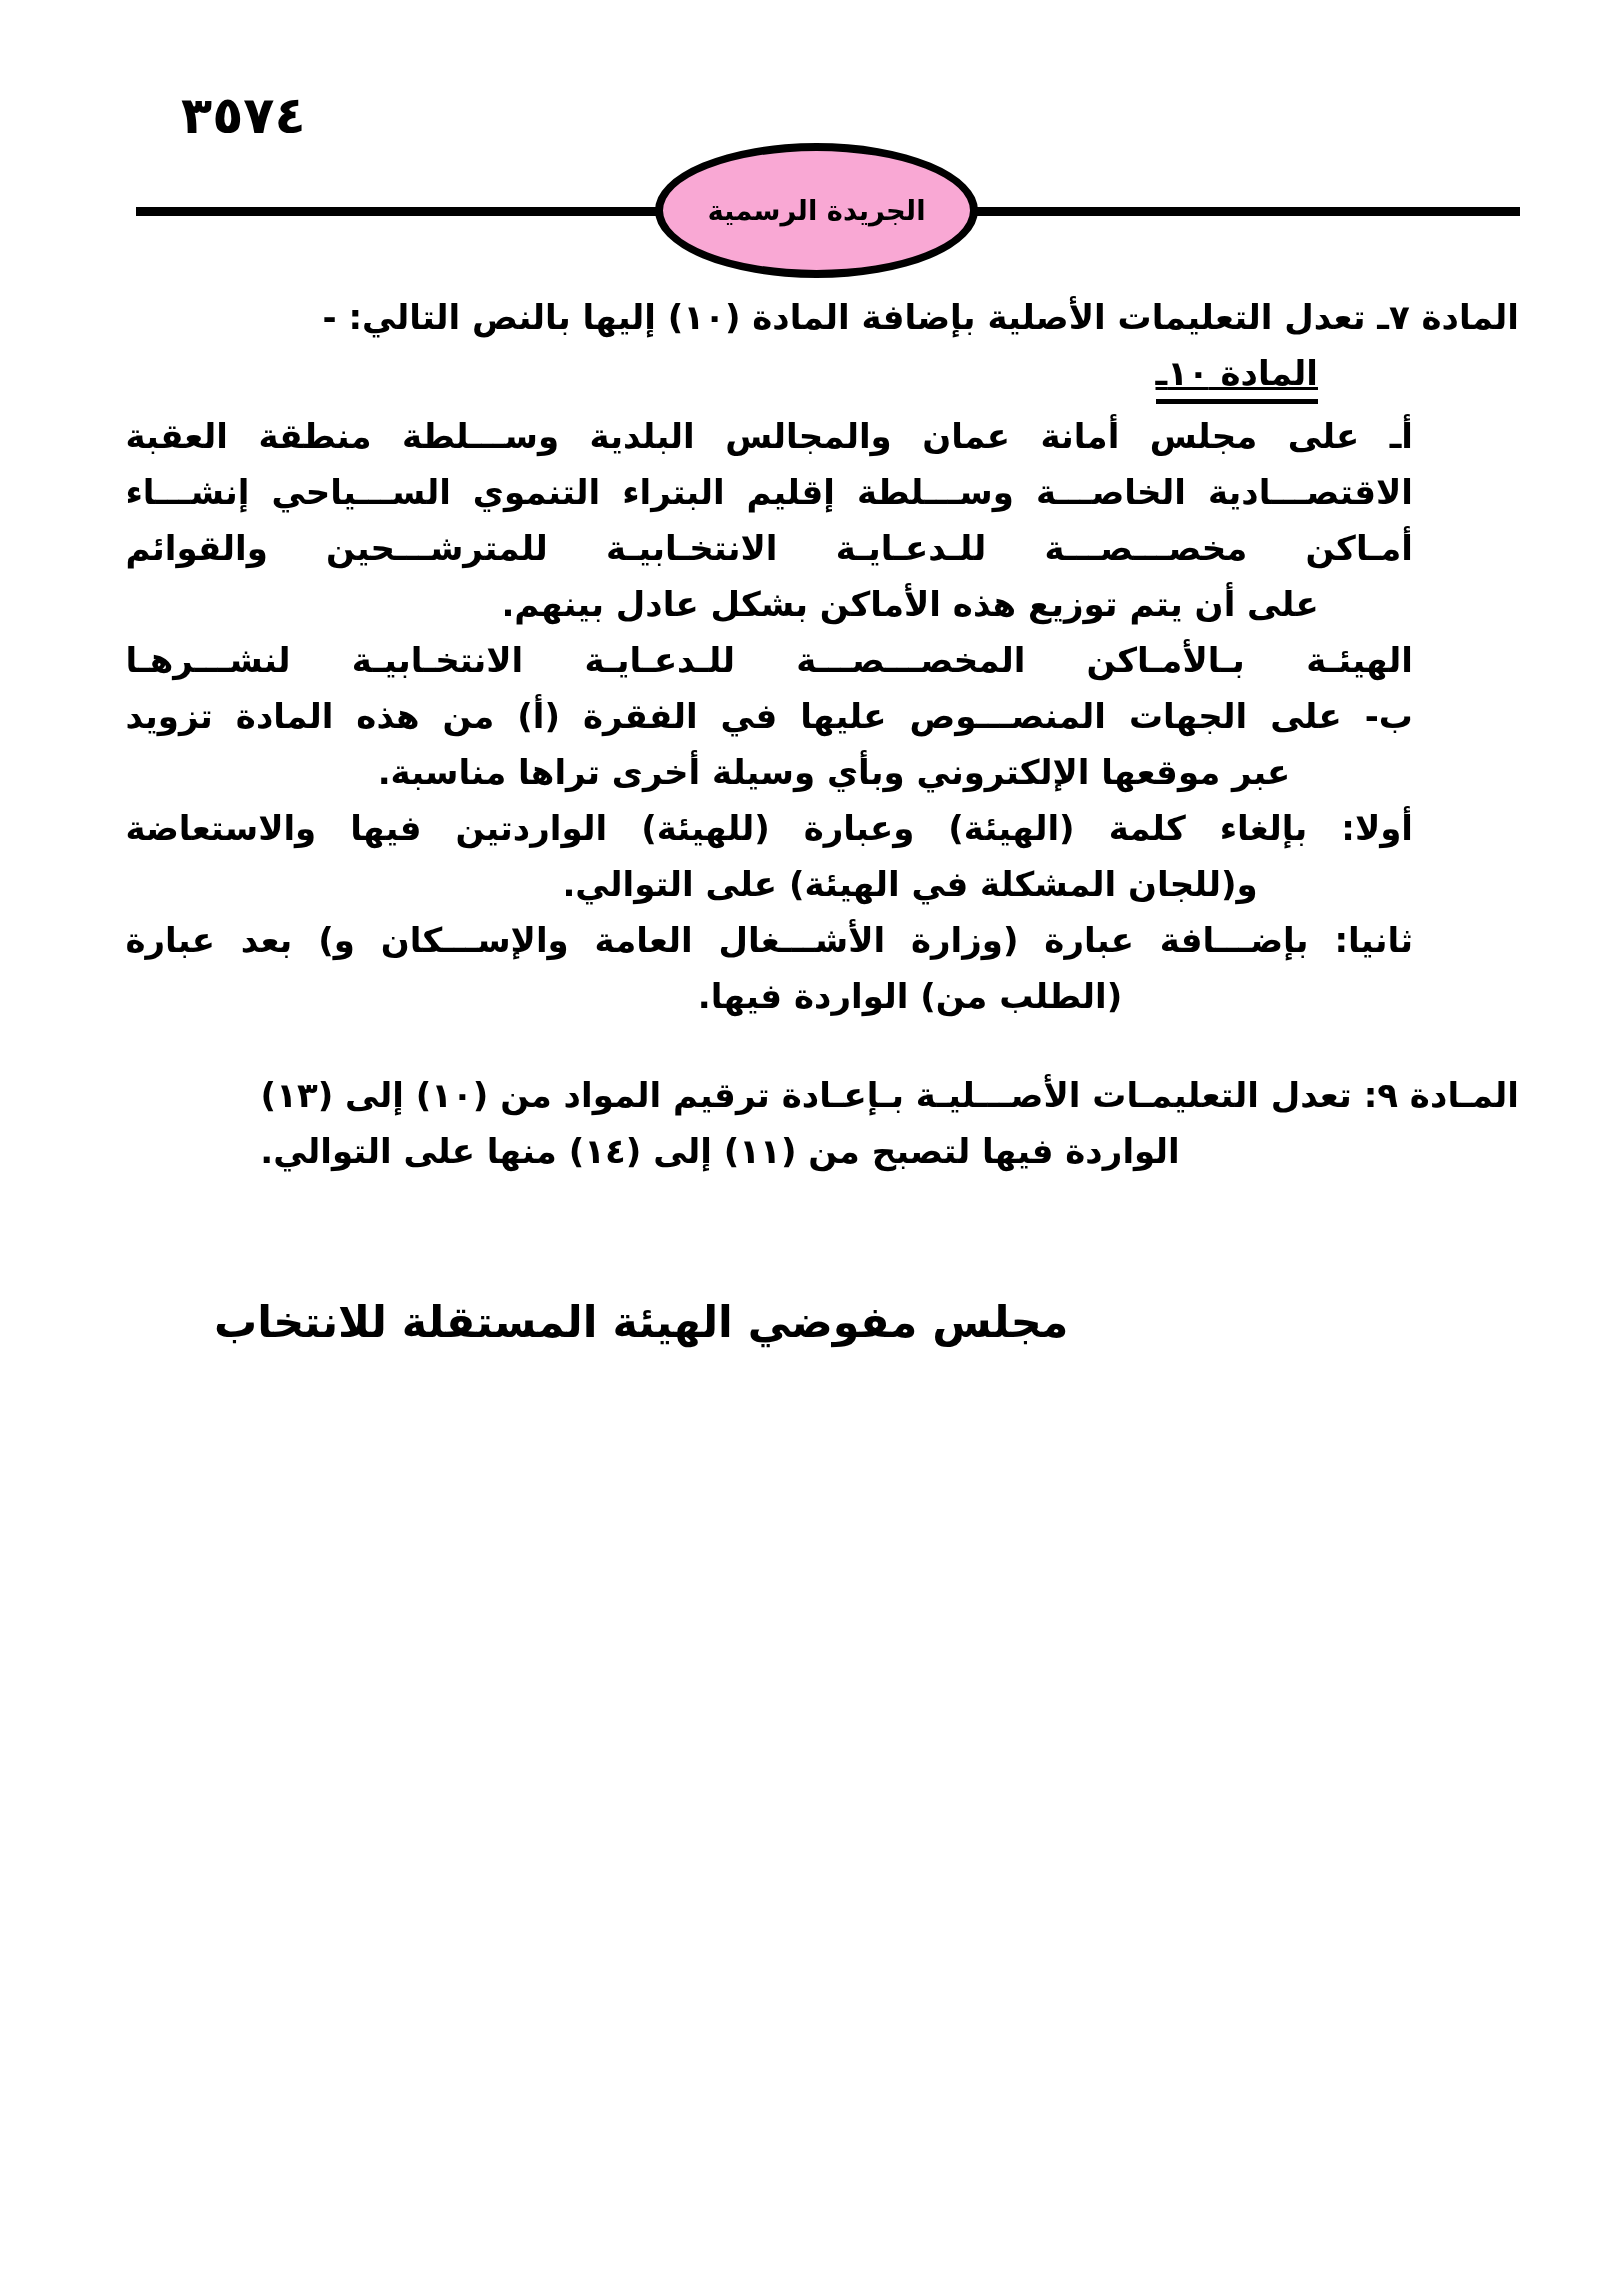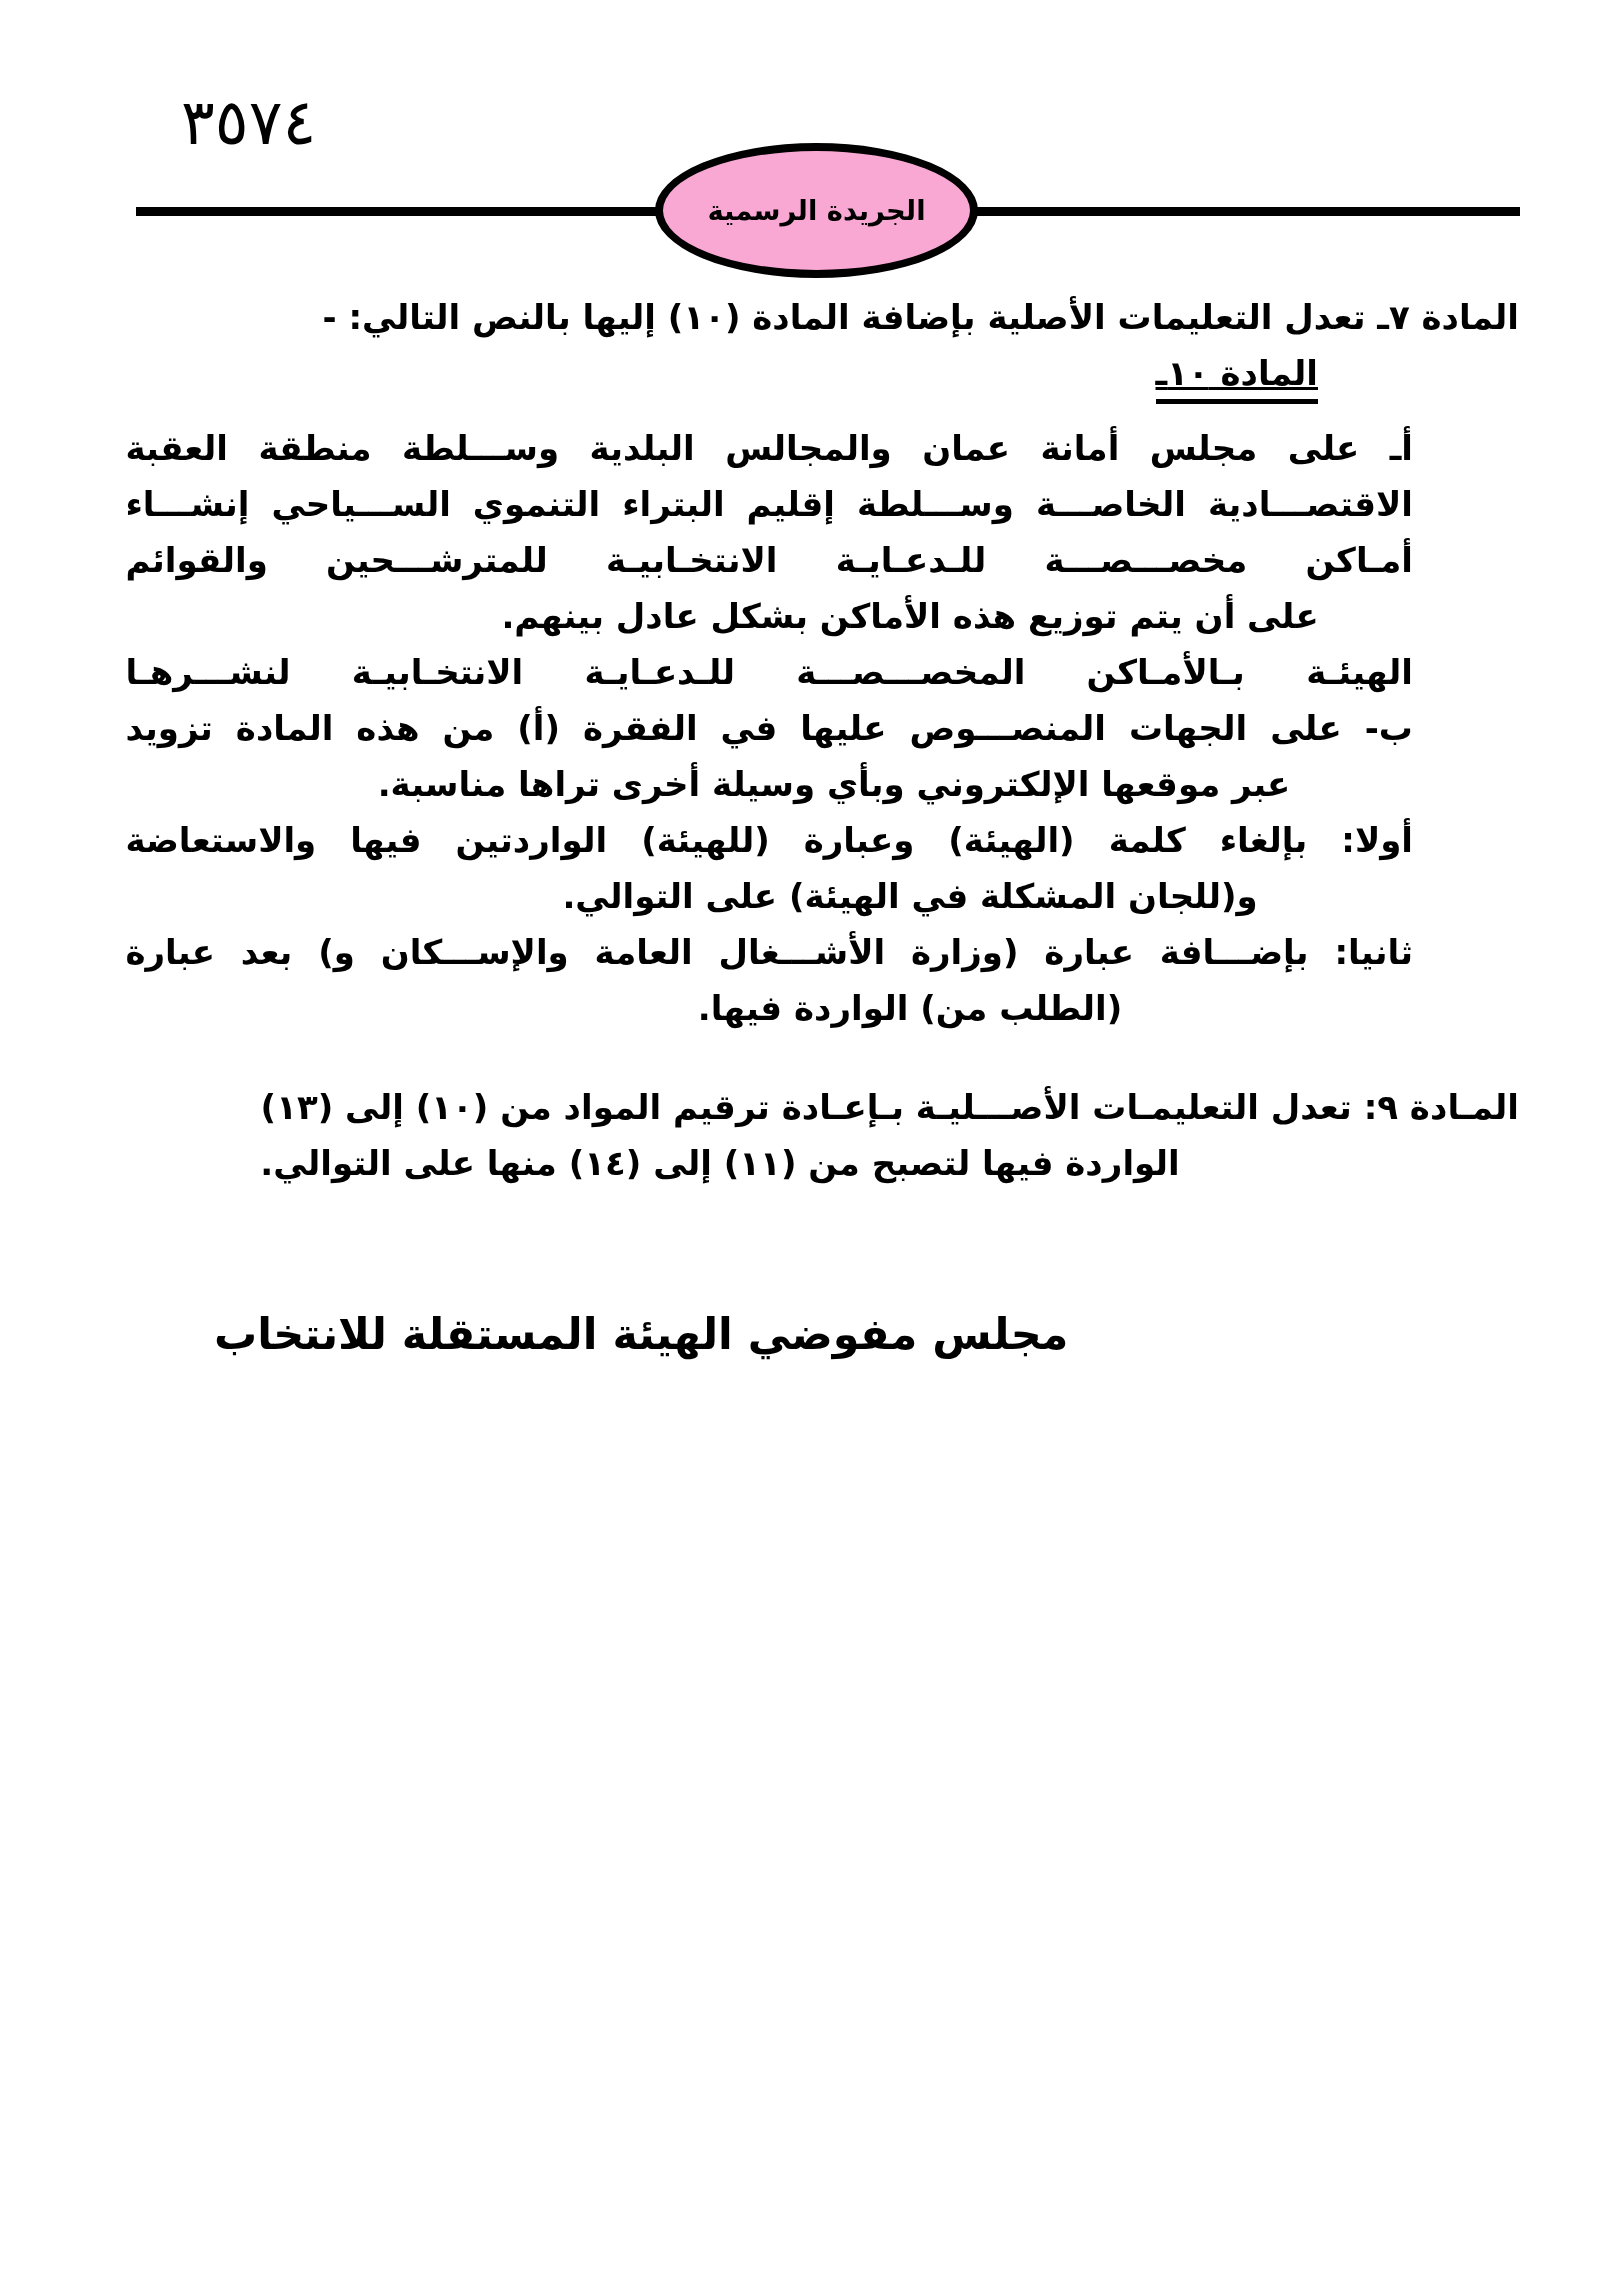--- a/index.html
+++ b/index.html
@@ -15,22 +15,22 @@
   .page {
     position: absolute;
     inset: 0;
     background: #ffffff;
   }
   
   .page-number {
     position: absolute;
     left: 181px;
     top: 86px;
-    font-size: 63px;
-    font-weight: normal;
+    font-size: 51px;
+    font-weight: bold;
     letter-spacing: 9.8px;
     direction: rtl;
   }
   .masthead-rule {
     position: absolute;
     left: 136px;
     top: 207px;
     width: 1384px;
     height: 8.8px;
     background: #000000;
@@ -101,21 +101,21 @@
     margin-left: 157px;
     text-align: center;
     white-space: nowrap;
   }
   .l-g2 {
     margin-right: 255px;
     margin-left: 78px;
     text-align: center;
     white-space: nowrap;
   }
-  .sp-b1 { margin-top: 16px; }
+  .sp-b1 { margin-top: 4px; }
   .sp-d1 { margin-top: 38px; }
   .sp-g1 { margin-top: 43px; }
   .l-signature {
     margin-top: 115px;
     text-align: left;
     padding-left: 116px;
     font-size: 43px;
     white-space: nowrap;
   }
 </style>

